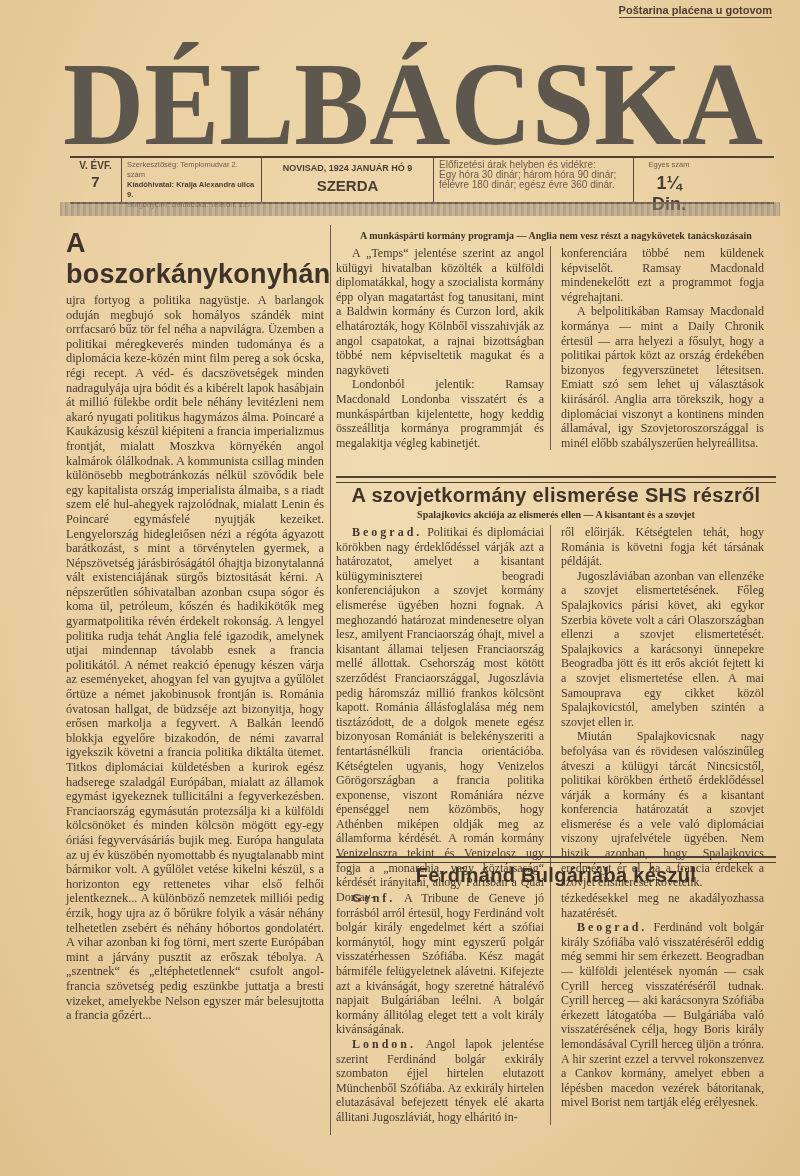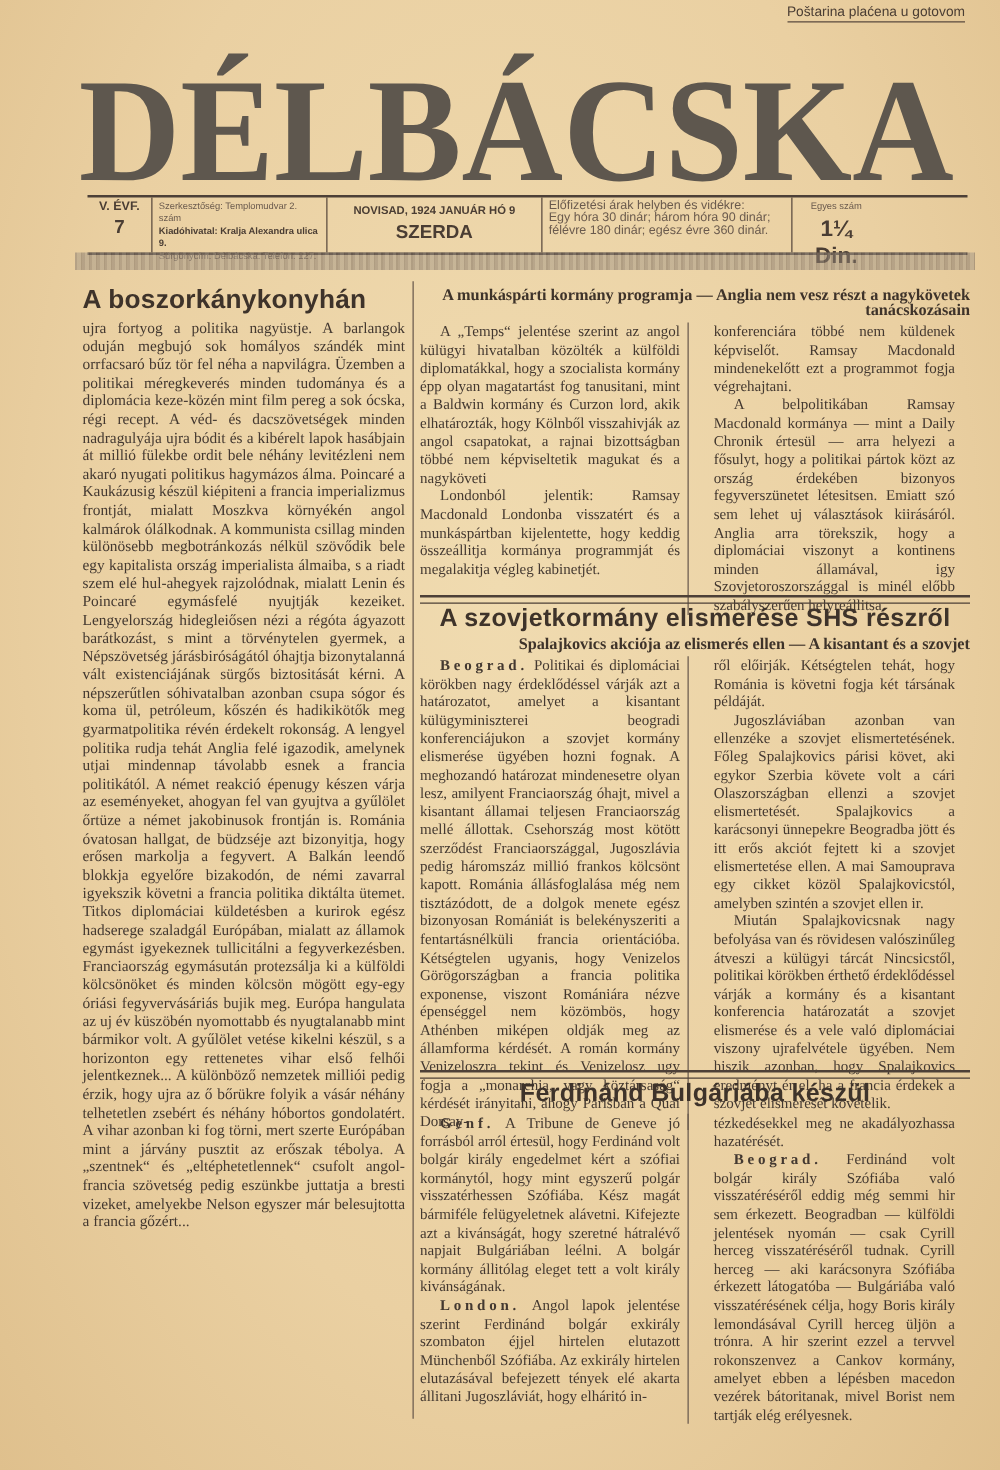--- a/index.html
+++ b/index.html
@@ -10,21 +10,21 @@
     color: #3a3128;
     position: relative;
   }
   .page {
     position: absolute; left: 0; top: 0; width: 800px; height: 1176px;
     background:
       radial-gradient(ellipse at 50% 40%, #f0dbb0 0%, #ead0a2 60%, #dfc08d 100%);
   }
   .postage {
     position: absolute; right: 28px; top: 4px;
-    font-family: "Liberation Sans", sans-serif; font-weight: normal;
+    font-family: "Liberation Sans", sans-serif; font-weight: bold;
     font-size: 11px; color: #4a3d33;
     border-bottom: 1.5px solid #5a4a3e; padding-bottom: 1px;
   }
   .masthead {
     position: absolute; left: 48px; top: 22px; width: 730px; height: 130px;
   }
   .masthead svg { width: 100%; height: 100%; }
   .infobar {
     position: absolute; left: 70px; top: 156px; width: 704px; height: 44px;
     display: flex; border-top: 2px solid #4d4037; border-bottom: 2px solid #4d4037;
@@ -47,39 +47,39 @@
     opacity: 0.55;
   }
   .left-col {
     position: absolute; left: 66px; top: 228px; width: 258px;
   }
   .col-rule {
     position: absolute; left: 330px; top: 225px; width: 1px; height: 910px; background: #6b5b4e;
   }
   h1.lead {
     font-family: "Liberation Sans", sans-serif; font-weight: bold;
-    font-size: 21px; margin: 0 0 3px 0; color: #3e332a; letter-spacing: 0.2px;
+    font-size: 27px; margin: 0 0 3px 0; color: #3e332a; letter-spacing: 0.2px;
   }
   .body-text {
     font-size: 12.3px; line-height: 14.6px; text-align: justify; color: #433830;
     margin: 0;
   }
   .article { position: absolute; left: 336px; width: 440px; }
   .article h2 {
     font-family: "Liberation Sans", sans-serif; font-weight: bold; text-align: center;
     font-size: 20px; margin: 0; color: #3e332a; letter-spacing: 0.3px;
   }
   .article .sub {
-    font-family: "Liberation Serif", serif; font-weight: bold; text-align: right;
-    font-size: 13px; line-height: 12px; margin: 2px 0 4px 0; color: #3e332a;
+    font-family: "Liberation Serif", serif; font-weight: bold; text-align: center;
+    font-size: 10px; line-height: 12px; margin: 2px 0 4px 0; color: #3e332a;
   }
   .two-col { display: flex; gap: 0; }
   .two-col .c { width: 214px; box-sizing: border-box; }
   .two-col .c.l { padding-right: 6px; }
-  .two-col .c.r { padding-left: 20px; border-left: 1px solid #6b5b4e; }
+  .two-col .c.r { padding-left: 10px; border-left: 1px solid #6b5b4e; }
   .two-col .body-text { font-size: 12px; line-height: 14.6px; }
   .sep {
     position: absolute; left: 336px; width: 440px; height: 4px;
     border-top: 2px solid #4d4037; border-bottom: 1px solid #4d4037;
   }
   .indent { text-indent: 16px; }
   .spaced { letter-spacing: 3px; font-weight: bold; }
 </style>
 </head>
 <body>

